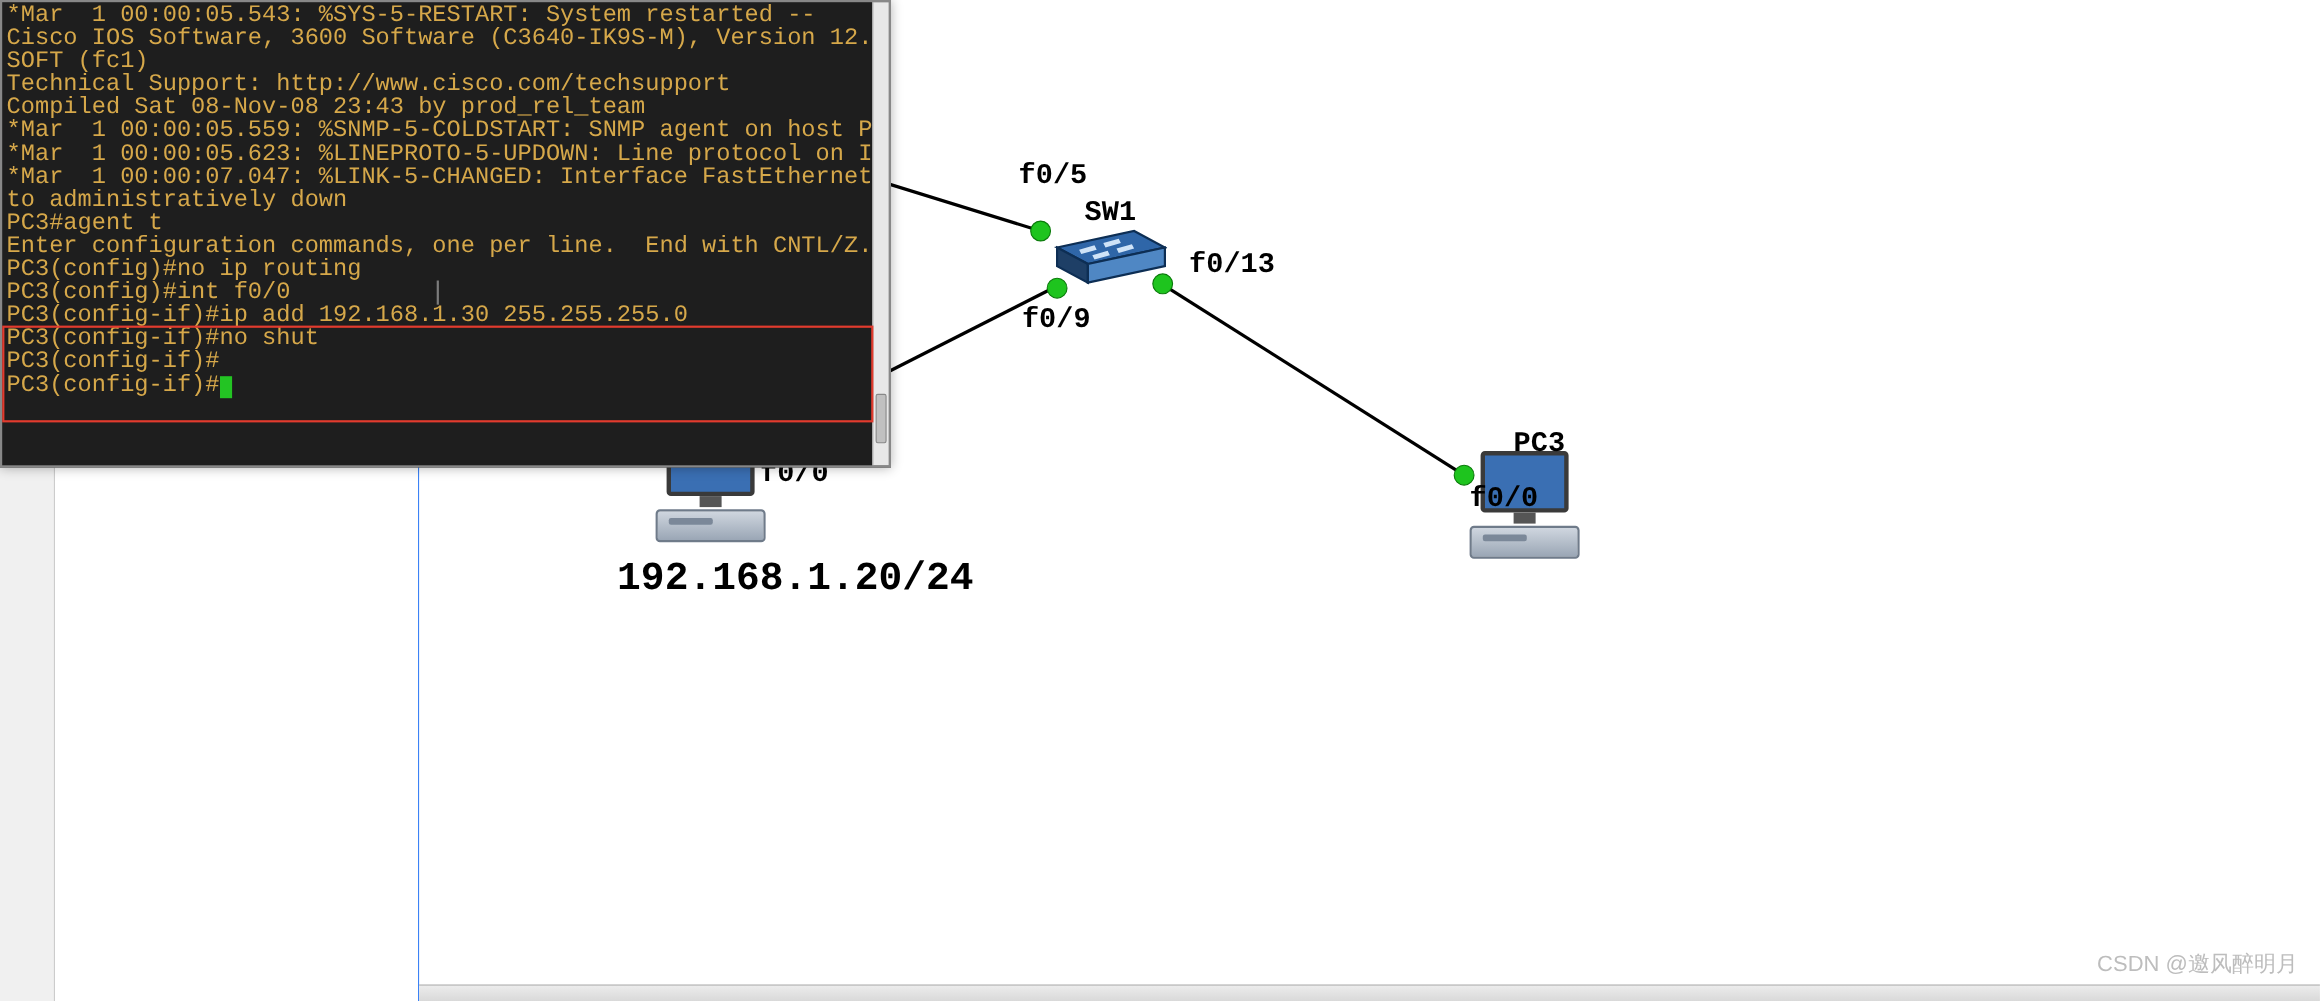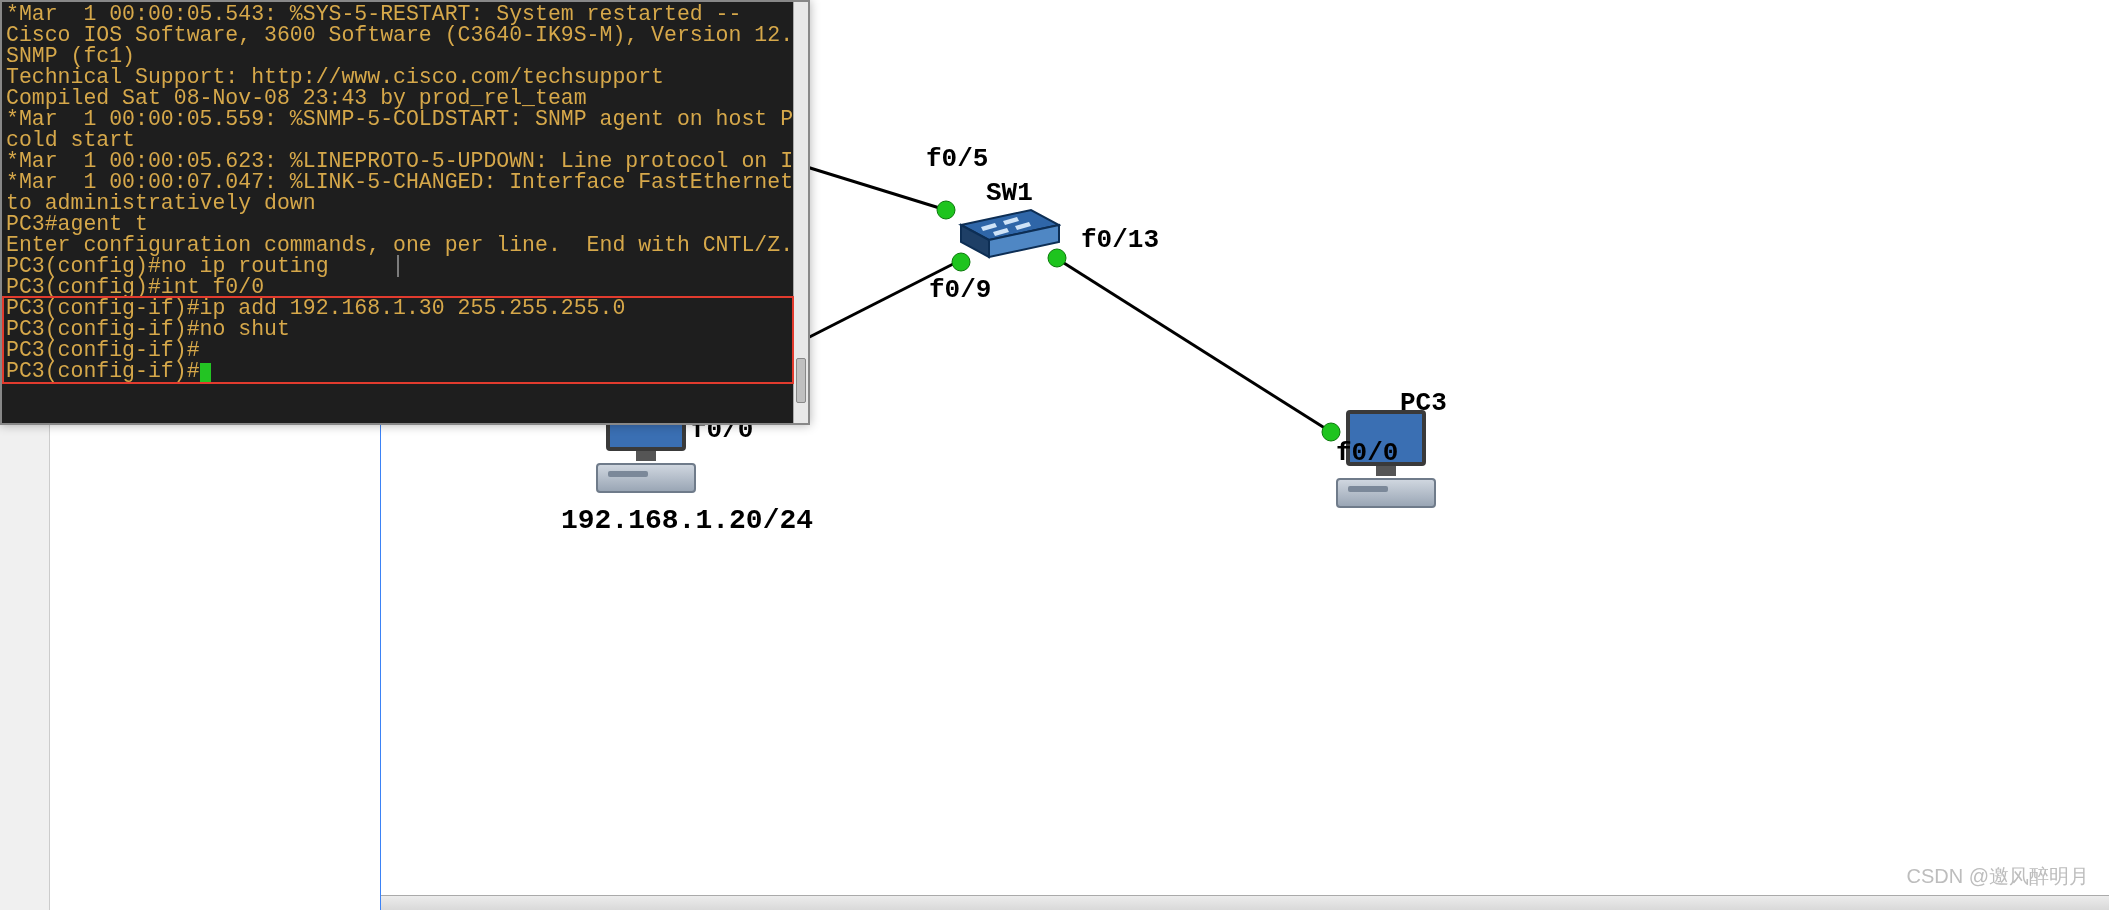--- a/index.html
+++ b/index.html
@@ -11,21 +11,21 @@
   .terminal-body { position: absolute; left: 0; top: 0; right: 15px; bottom: 0; padding: 2px 4px; overflow: hidden; }
   .terminal-scroll { position: absolute; right: 0; top: 0; width: 15px; height: 100%; background: #e8e8e8; border-left: 1px solid #aaa; }
   .terminal-scroll .thumb { position: absolute; bottom: 20px; left: 2px; right: 2px; height: 45px; background: #c0c0c0; border: 1px solid #888; border-radius: 2px; }
   .tline { font-size: 21.5px; line-height: 21px; white-space: pre; color: #d6a84a; }
   .cursor { display: inline-block; width: 11px; height: 20px; background: #23c423; vertical-align: text-bottom; }
   .cmd-highlight { position: absolute; border: 2px solid #e23b2e; pointer-events: none; }
   .text-cursor-caret { position:absolute; width:2px; height:22px; border-left:2px solid #bbb; opacity:.6; }
 
   .node-label { position: absolute; font-family: "SimSun","Courier New",monospace; font-weight: bold; font-size: 26px; color: #000; white-space: nowrap; }
   .port-label { position: absolute; font-family: "SimSun","Courier New",monospace; font-weight: bold; font-size: 26px; color: #000; white-space: nowrap; }
-  .ip-label   { position: absolute; font-family: "SimSun","Courier New",monospace; font-weight: bold; font-size: 28px; color: #000; white-space: nowrap; }
+  .ip-label   { position: absolute; font-family: "SimSun","Courier New",monospace; font-weight: bold; font-size: 36px; color: #000; white-space: nowrap; }
   .watermark  { position: absolute; right: 20px; bottom: 20px; font-family: sans-serif; font-size: 20px; color: #bdbdbd; }
 
   .link-dot   { fill: #1ec41e; stroke: #0a7a0a; stroke-width: 1; }
 
   .pc-icon { position: absolute; width: 100px; height: 110px; }
   .pc-icon .monitor { width: 80px; height: 56px; border: 4px solid #3a3a3a; background: #3a6fb3; border-radius: 4px; margin: 0 auto; }
   .pc-icon .stand   { width: 20px; height: 10px; background: #555; margin: 0 auto; }
   .pc-icon .base    { width: 100px; height: 30px; background: linear-gradient(#cfd6df,#9aa6b5); border: 2px solid #6f7b8a; border-radius: 4px; margin: 2px auto 0; position: relative; }
   .pc-icon .base::after { content: ""; position: absolute; left: 10px; top: 6px; width: 40px; height: 6px; background: #7b8899; border-radius: 2px; }
 
@@ -75,37 +75,36 @@
         <div class="base"></div>
     </div>
     <div class="port-label" style="left:310px;top:415px;">f0/0</div>
     <div class="ip-label" style="left:180px;top:505px;">192.168.1.20/24</div>
 
     <div class="pc-icon" style="left:955px;top:410px;">
       <div class="monitor"></div>
         <div class="stand"></div>
         <div class="base"></div>
     </div>
-    <div class="node-label" style="left:995px;top:388px;margin-left:24px;">PC3</div>
+    <div class="node-label" style="left:995px;top:388px;">PC3</div>
     <div class="port-label" style="left:955px;top:438px;">f0/0</div>
 
     <div class="topo-bottom-bar"></div>
   </div>
 
   <div class="left-sidebar"></div>
 
   <div class="terminal-window">
     <div class="terminal-body" id="termBody">
         <div class="tline">*Mar  1 00:00:05.543: %SYS-5-RESTART: System restarted --</div>
         <div class="tline">Cisco IOS Software, 3600 Software (C3640-IK9S-M), Version 12.4(23), RELEASE SOFT</div>
-        <div class="tline">SNMP (fc1)</div>
+        <div class="tline">SOFT (fc1)</div>
         <div class="tline">Technical Support: http://www.cisco.com/techsupport</div>
         <div class="tline">Compiled Sat 08-Nov-08 23:43 by prod_rel_team</div>
         <div class="tline">*Mar  1 00:00:05.559: %SNMP-5-COLDSTART: SNMP agent on host PC3 is undergoing a</div>
-        <div class="tline">cold start</div>
         <div class="tline">*Mar  1 00:00:05.623: %LINEPROTO-5-UPDOWN: Line protocol on Interface FastEthern</div>
         <div class="tline">*Mar  1 00:00:07.047: %LINK-5-CHANGED: Interface FastEthernet0/0, changed state </div>
         <div class="tline">to administratively down</div>
         <div class="tline">PC3#agent t</div>
         <div class="tline">Enter configuration commands, one per line.  End with CNTL/Z.</div>
         <div class="tline">PC3(config)#no ip routing</div>
         <div class="tline">PC3(config)#int f0/0</div>
         <div class="tline">PC3(config-if)#ip add 192.168.1.30 255.255.255.0</div>
         <div class="tline">PC3(config-if)#no shut</div>
         <div class="tline">PC3(config-if)#</div>

